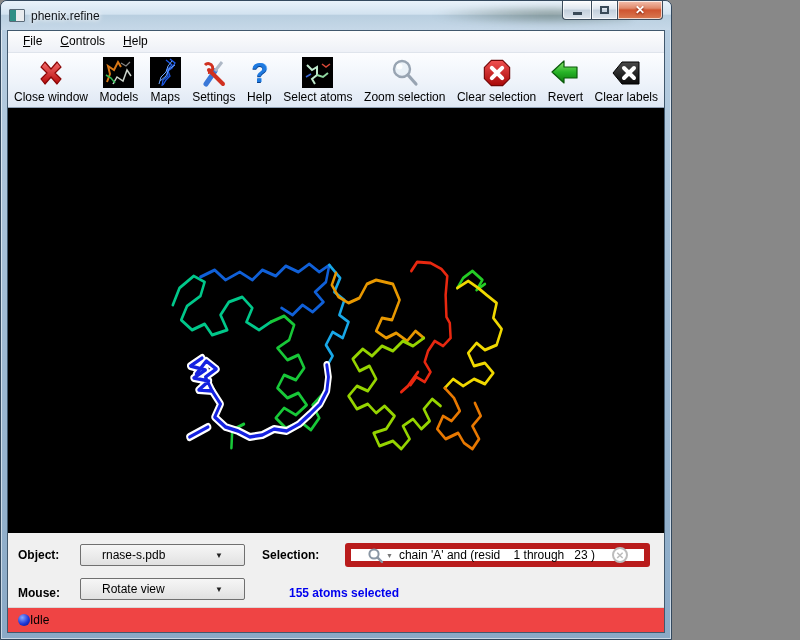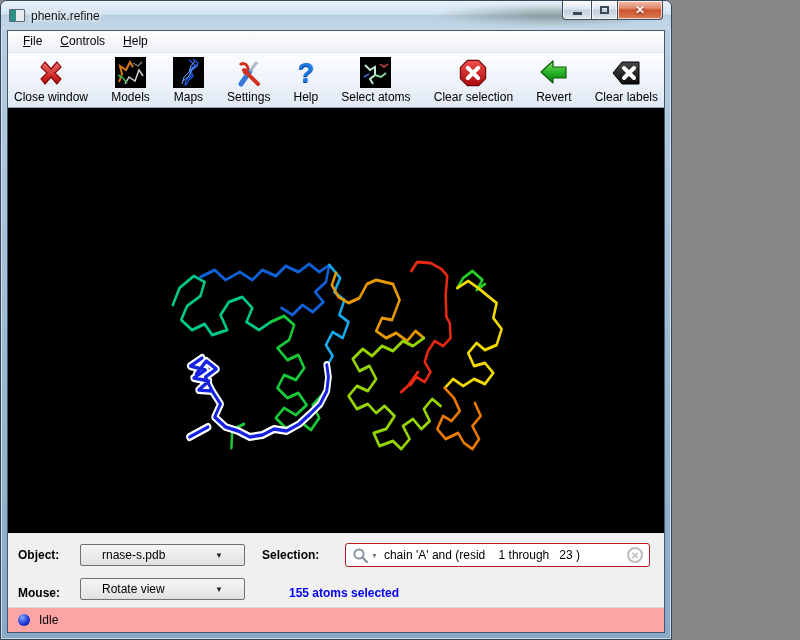--- a/index.html
+++ b/index.html
@@ -66,33 +66,33 @@
   .prow { display:flex; align-items:center; }
   .prow + .prow { margin-top:11px;align-items:flex-end; }
   .plabel { font-weight:bold; width:52px; color:#000; }
   .combo { width:165px; height:22px; margin-left:10px; display:flex; align-items:center;
     border:1px solid #707070; border-radius:2px; padding:0 21px;
     background:linear-gradient(180deg,#f6f6f6,#eaeaea 60%,#e0e0e0); cursor:default; }
   .combo .cval { flex:1; color:#000; }
   .combo .carrow { font-size:8px; color:#222; margin-left:4px; }
   .sel-label { font-weight:bold; margin-left:17px; width:70px; color:#000; }
   .searchbox { flex:1; margin-left:13px; margin-right:14px; height:24px; display:flex;
-    align-items:center; background:#fff; border:1px solid #b91c1c; border-radius:3px; padding:0 6px; }
+    align-items:center; background:#fff; border:6px solid #b91c1c; border-radius:3px; padding:0 16px; }
   .searchbox input { flex:1; border:none; outline:none; font:12px "Liberation Sans",sans-serif;
     color:#000; background:transparent; white-space:pre; }
   .mag { margin-right:2px; display:flex; align-items:center; }
   .mag-caret { font-size:7px; color:#777; margin-right:6px; }
   .clear-x { width:16px; height:16px; border-radius:50%; border:2px solid #bcbcbc;
     color:#bcbcbc; font-size:10px; font-weight:bold; display:flex; align-items:center;
     justify-content:center; cursor:default; flex:none; }
   .atoms { margin-left:44px; font-weight:bold; }
 
   
   .statusbar { height:25px; border-top:1px solid #d8d8d8; display:flex; align-items:center;
-    padding-left:10px; gap:9px; background:#fca5a5; }
+    padding-left:10px; gap:0; background:#ef4444; }
   .status-dot { width:12px; height:12px; border-radius:50%;
     background:radial-gradient(circle at 35% 30%, #86a8ff, #2038d8 55%, #001690 95%); }
   .status-text { color:#000; }
 </style>
 </head>
 <body>
 
 <div class="window">
 
   <div class="titlebar">
@@ -184,20 +184,30 @@
           <div class="ticon">
             <svg width="31" height="31" viewBox="0 0 31 31">
               <rect width="31" height="31" fill="#000"></rect>
               <polyline points="5,8 10,13 15,10 15,18 10,22 13,27" fill="none" stroke="#bfe8cc" stroke-width="2"></polyline>
               <polyline points="15,18 21,20 26,16" fill="none" stroke="#8fd8a0" stroke-width="2"></polyline>
               <polyline points="4,20 9,17" fill="none" stroke="#3a68d8" stroke-width="1.5"></polyline>
               <polyline points="20,7 24,10 28,7" fill="none" stroke="#d84838" stroke-width="1.5"></polyline>
             </svg>
           </div>
           <div class="tlabel">Select atoms</div>
+        </div>
+        <div class="tool">
+          <div class="ticon">
+            <svg width="30" height="30" viewBox="0 0 30 30">
+              <circle cx="12" cy="11" r="8" fill="rgba(225,235,245,.45)" stroke="#98a4b2" stroke-width="2.4"></circle>
+              <circle cx="9.5" cy="8.5" r="3" fill="rgba(255,255,255,.8)"></circle>
+              <line x1="18" y1="17" x2="26" y2="26" stroke="#98a4b2" stroke-width="3.2" stroke-linecap="round"></line>
+            </svg>
+          </div>
+          <div class="tlabel">Zoom selection</div>
         </div>
         <div class="tool">
           <div class="ticon">
             <svg width="30" height="30" viewBox="0 0 32 32">
               <defs>
                 <linearGradient id="sg" x1="0" y1="0" x2="0" y2="1">
                   <stop offset="0" stop-color="#f05050"></stop>
                   <stop offset="1" stop-color="#a80808"></stop>
                 </linearGradient>
               </defs>

